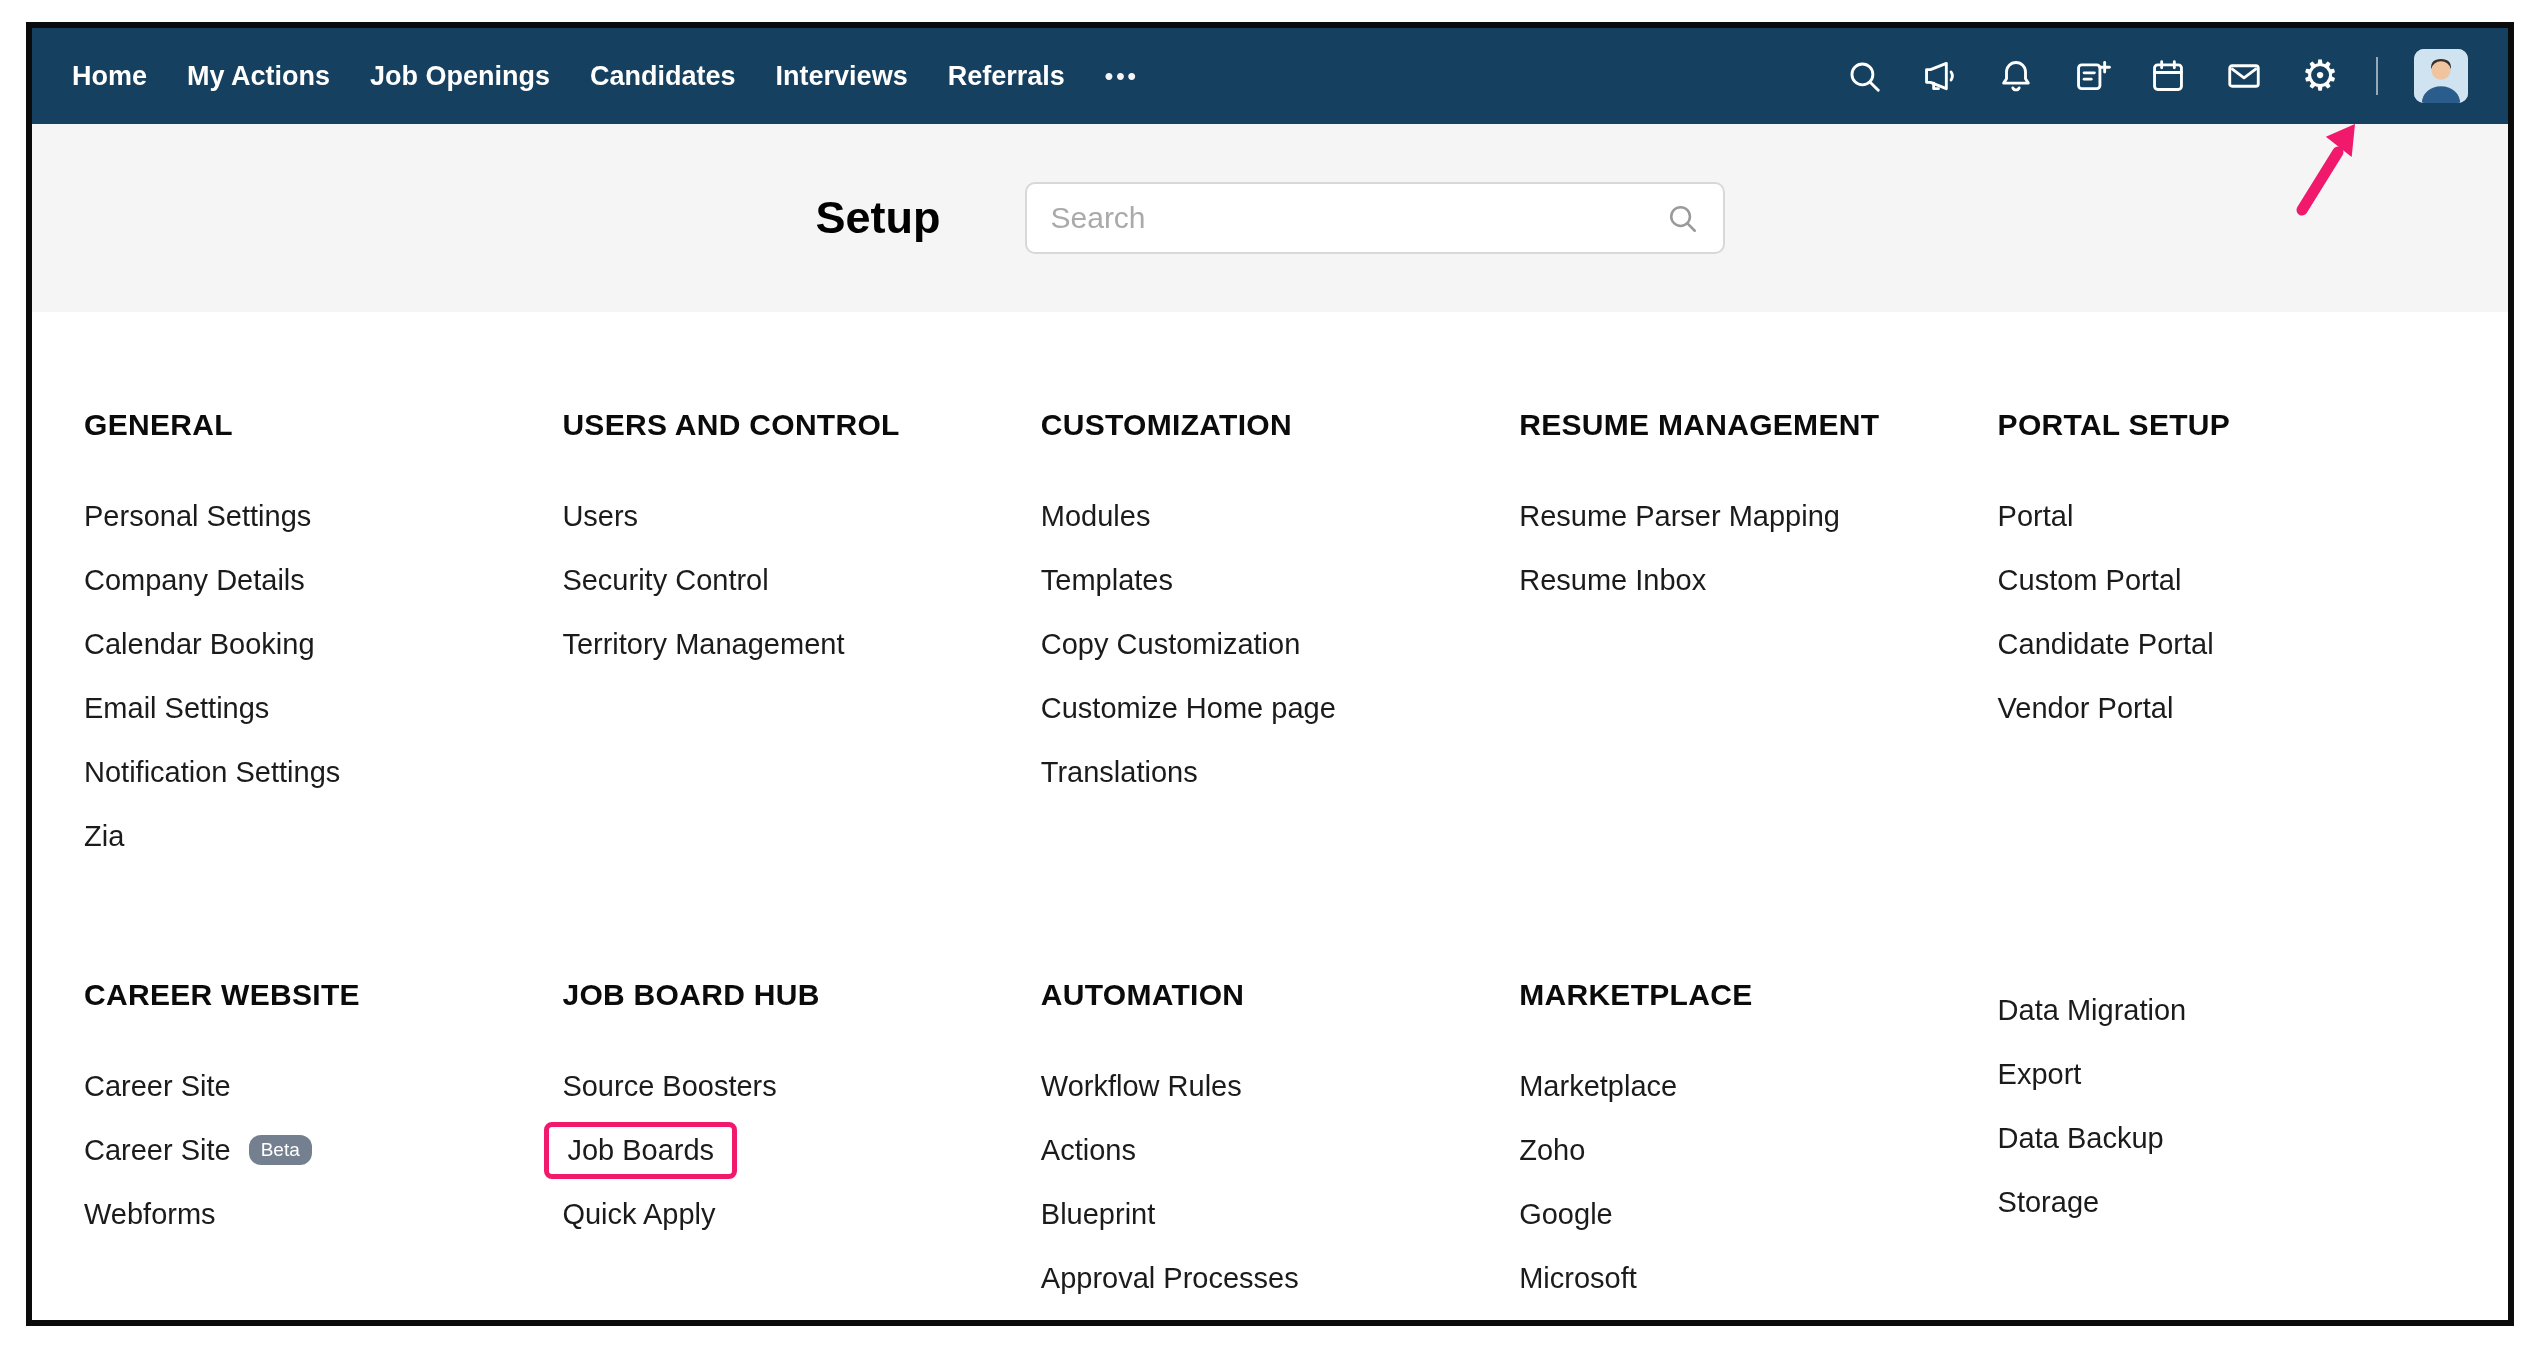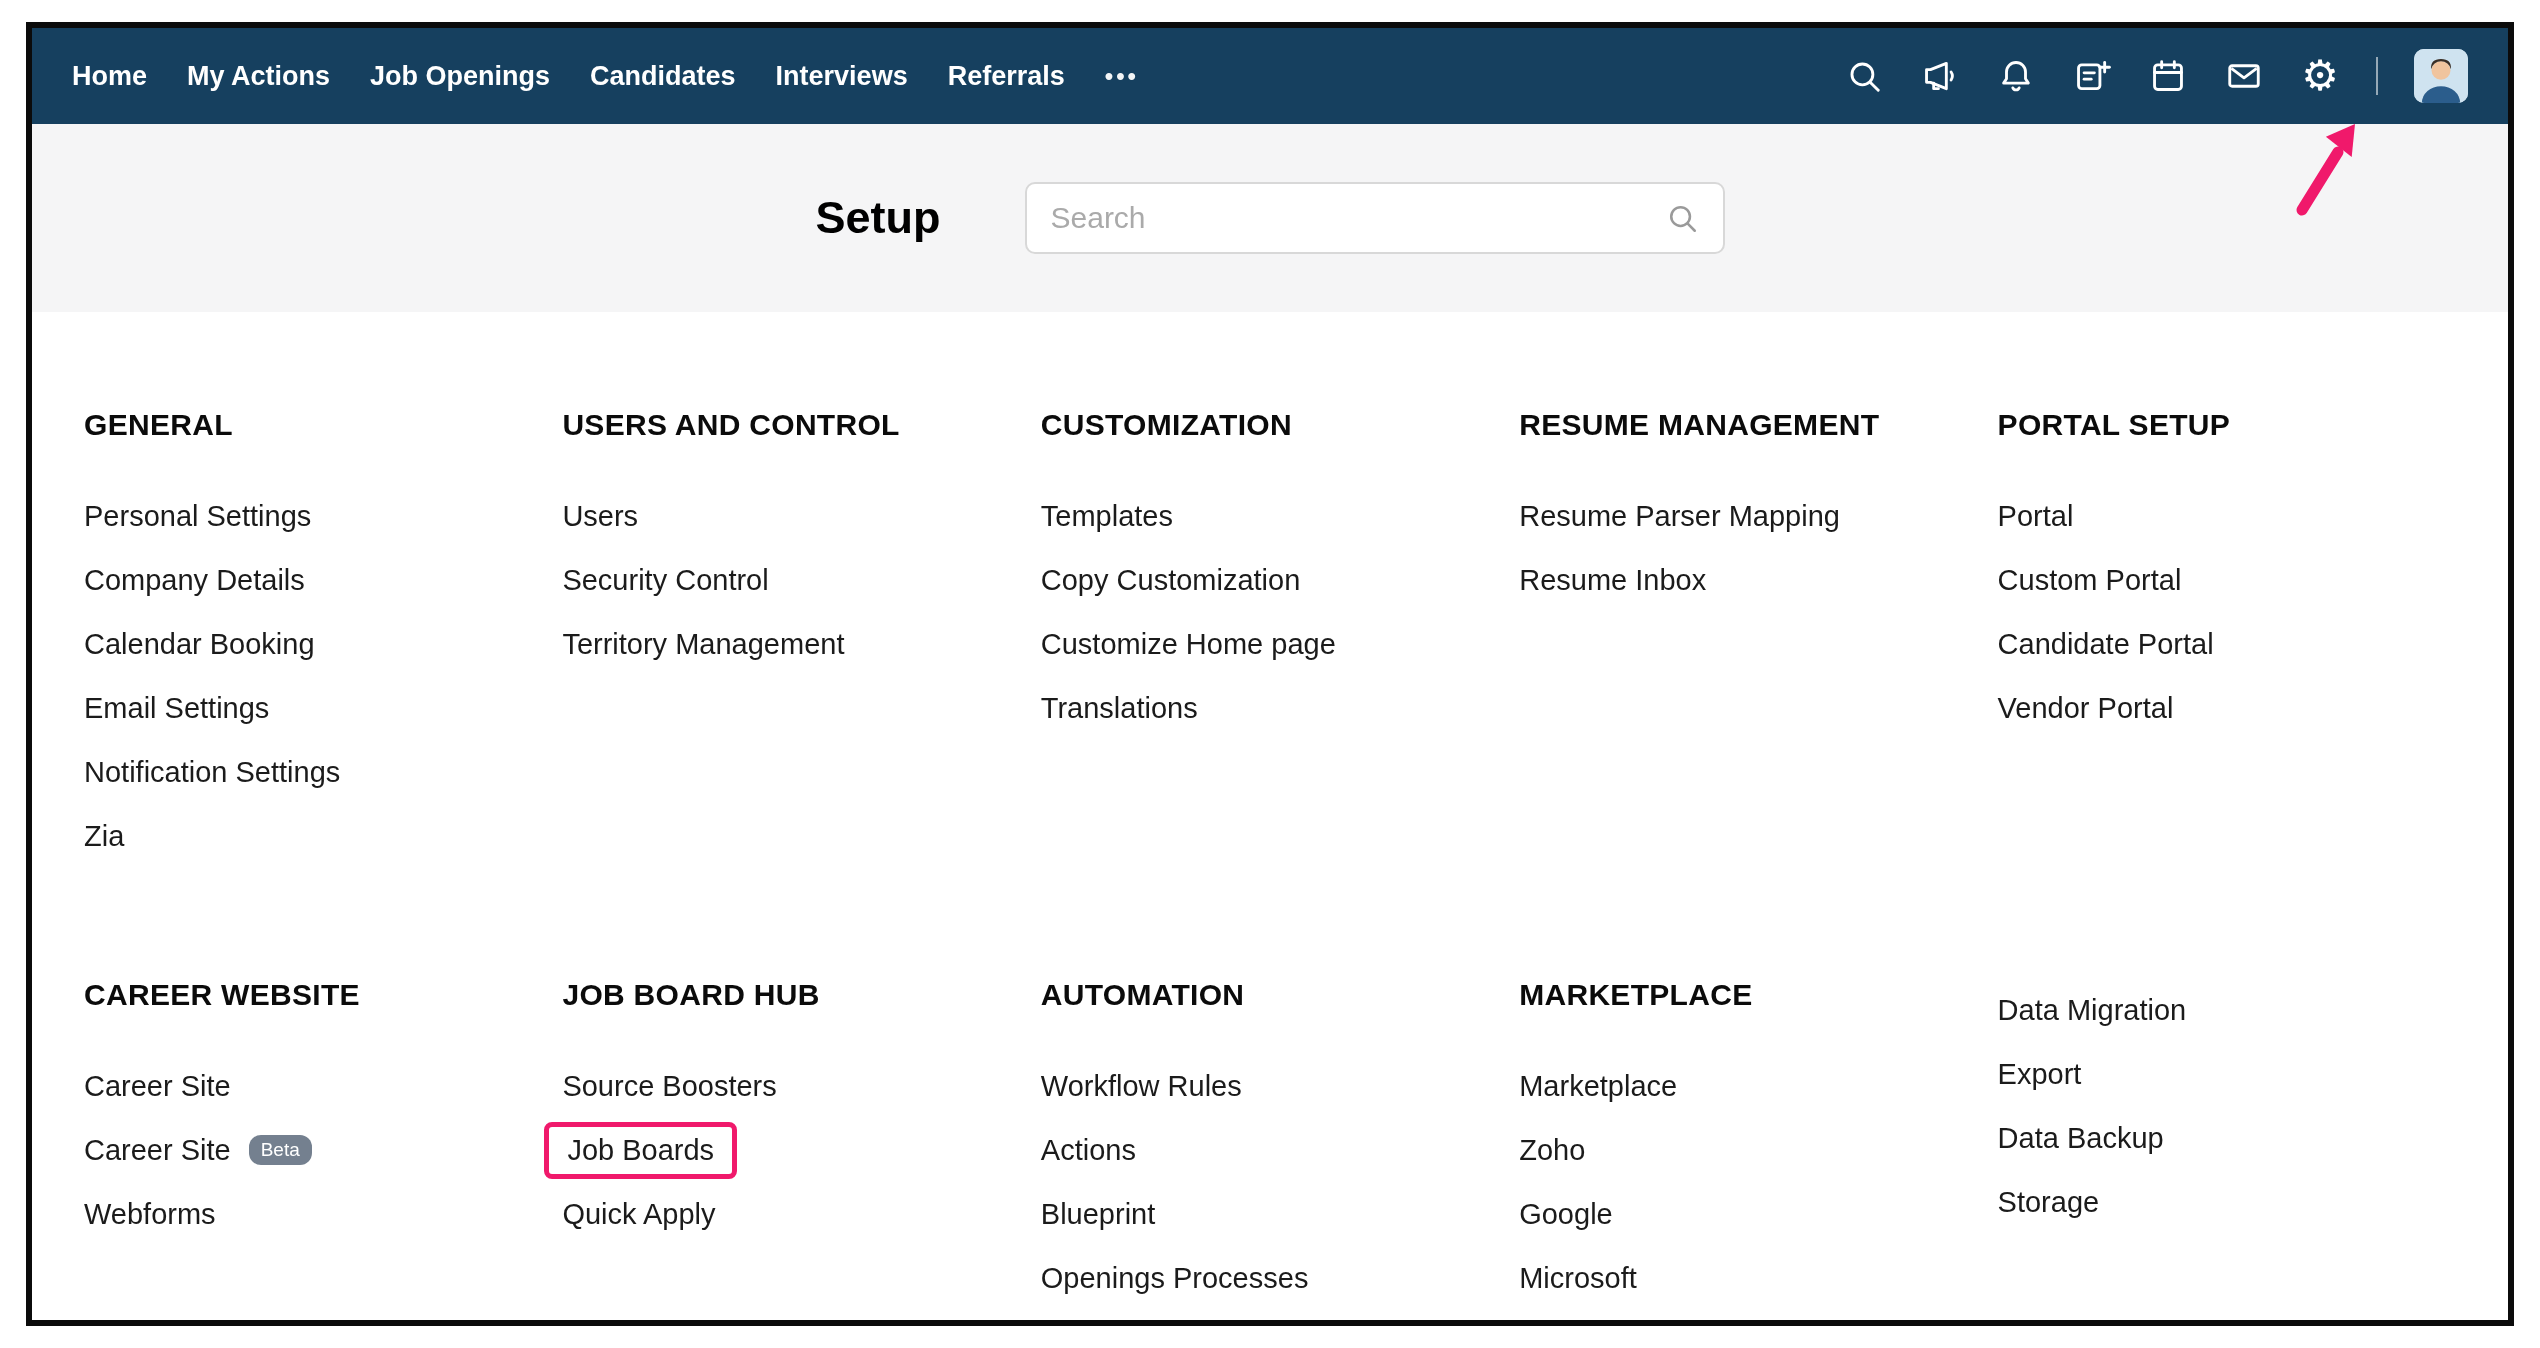--- a/index.html
+++ b/index.html
@@ -172,20 +172,21 @@
 
       <section>
         <div class="section-title">USERS AND CONTROL</div>
         <div class="item">Users</div>
         <div class="item">Security Control</div>
         <div class="item">Territory Management</div>
       </section>
 
       <section>
         <div class="section-title">CUSTOMIZATION</div>
+        <div class="item">Modules</div>
         <div class="item">Templates</div>
         <div class="item">Copy Customization</div>
         <div class="item">Customize Home page</div>
         <div class="item">Translations</div>
       </section>
 
       <section>
         <div class="section-title">RESUME MANAGEMENT</div>
         <div class="item">Resume Parser Mapping</div>
         <div class="item">Resume Inbox</div>
@@ -220,21 +221,21 @@
           <span class="hl-box">Job Boards</span>
         </div>
         <div class="item">Quick Apply</div>
       </section>
 
       <section>
         <div class="section-title">AUTOMATION</div>
         <div class="item">Workflow Rules</div>
         <div class="item">Actions</div>
         <div class="item">Blueprint</div>
-        <div class="item">Openings Processes</div>
+        <div class="item">Approval Processes</div>
       </section>
 
       <section>
         <div class="section-title">MARKETPLACE</div>
         <div class="item">Marketplace</div>
         <div class="item">Zoho</div>
         <div class="item">Google</div>
         <div class="item">Microsoft</div>
       </section>
 

